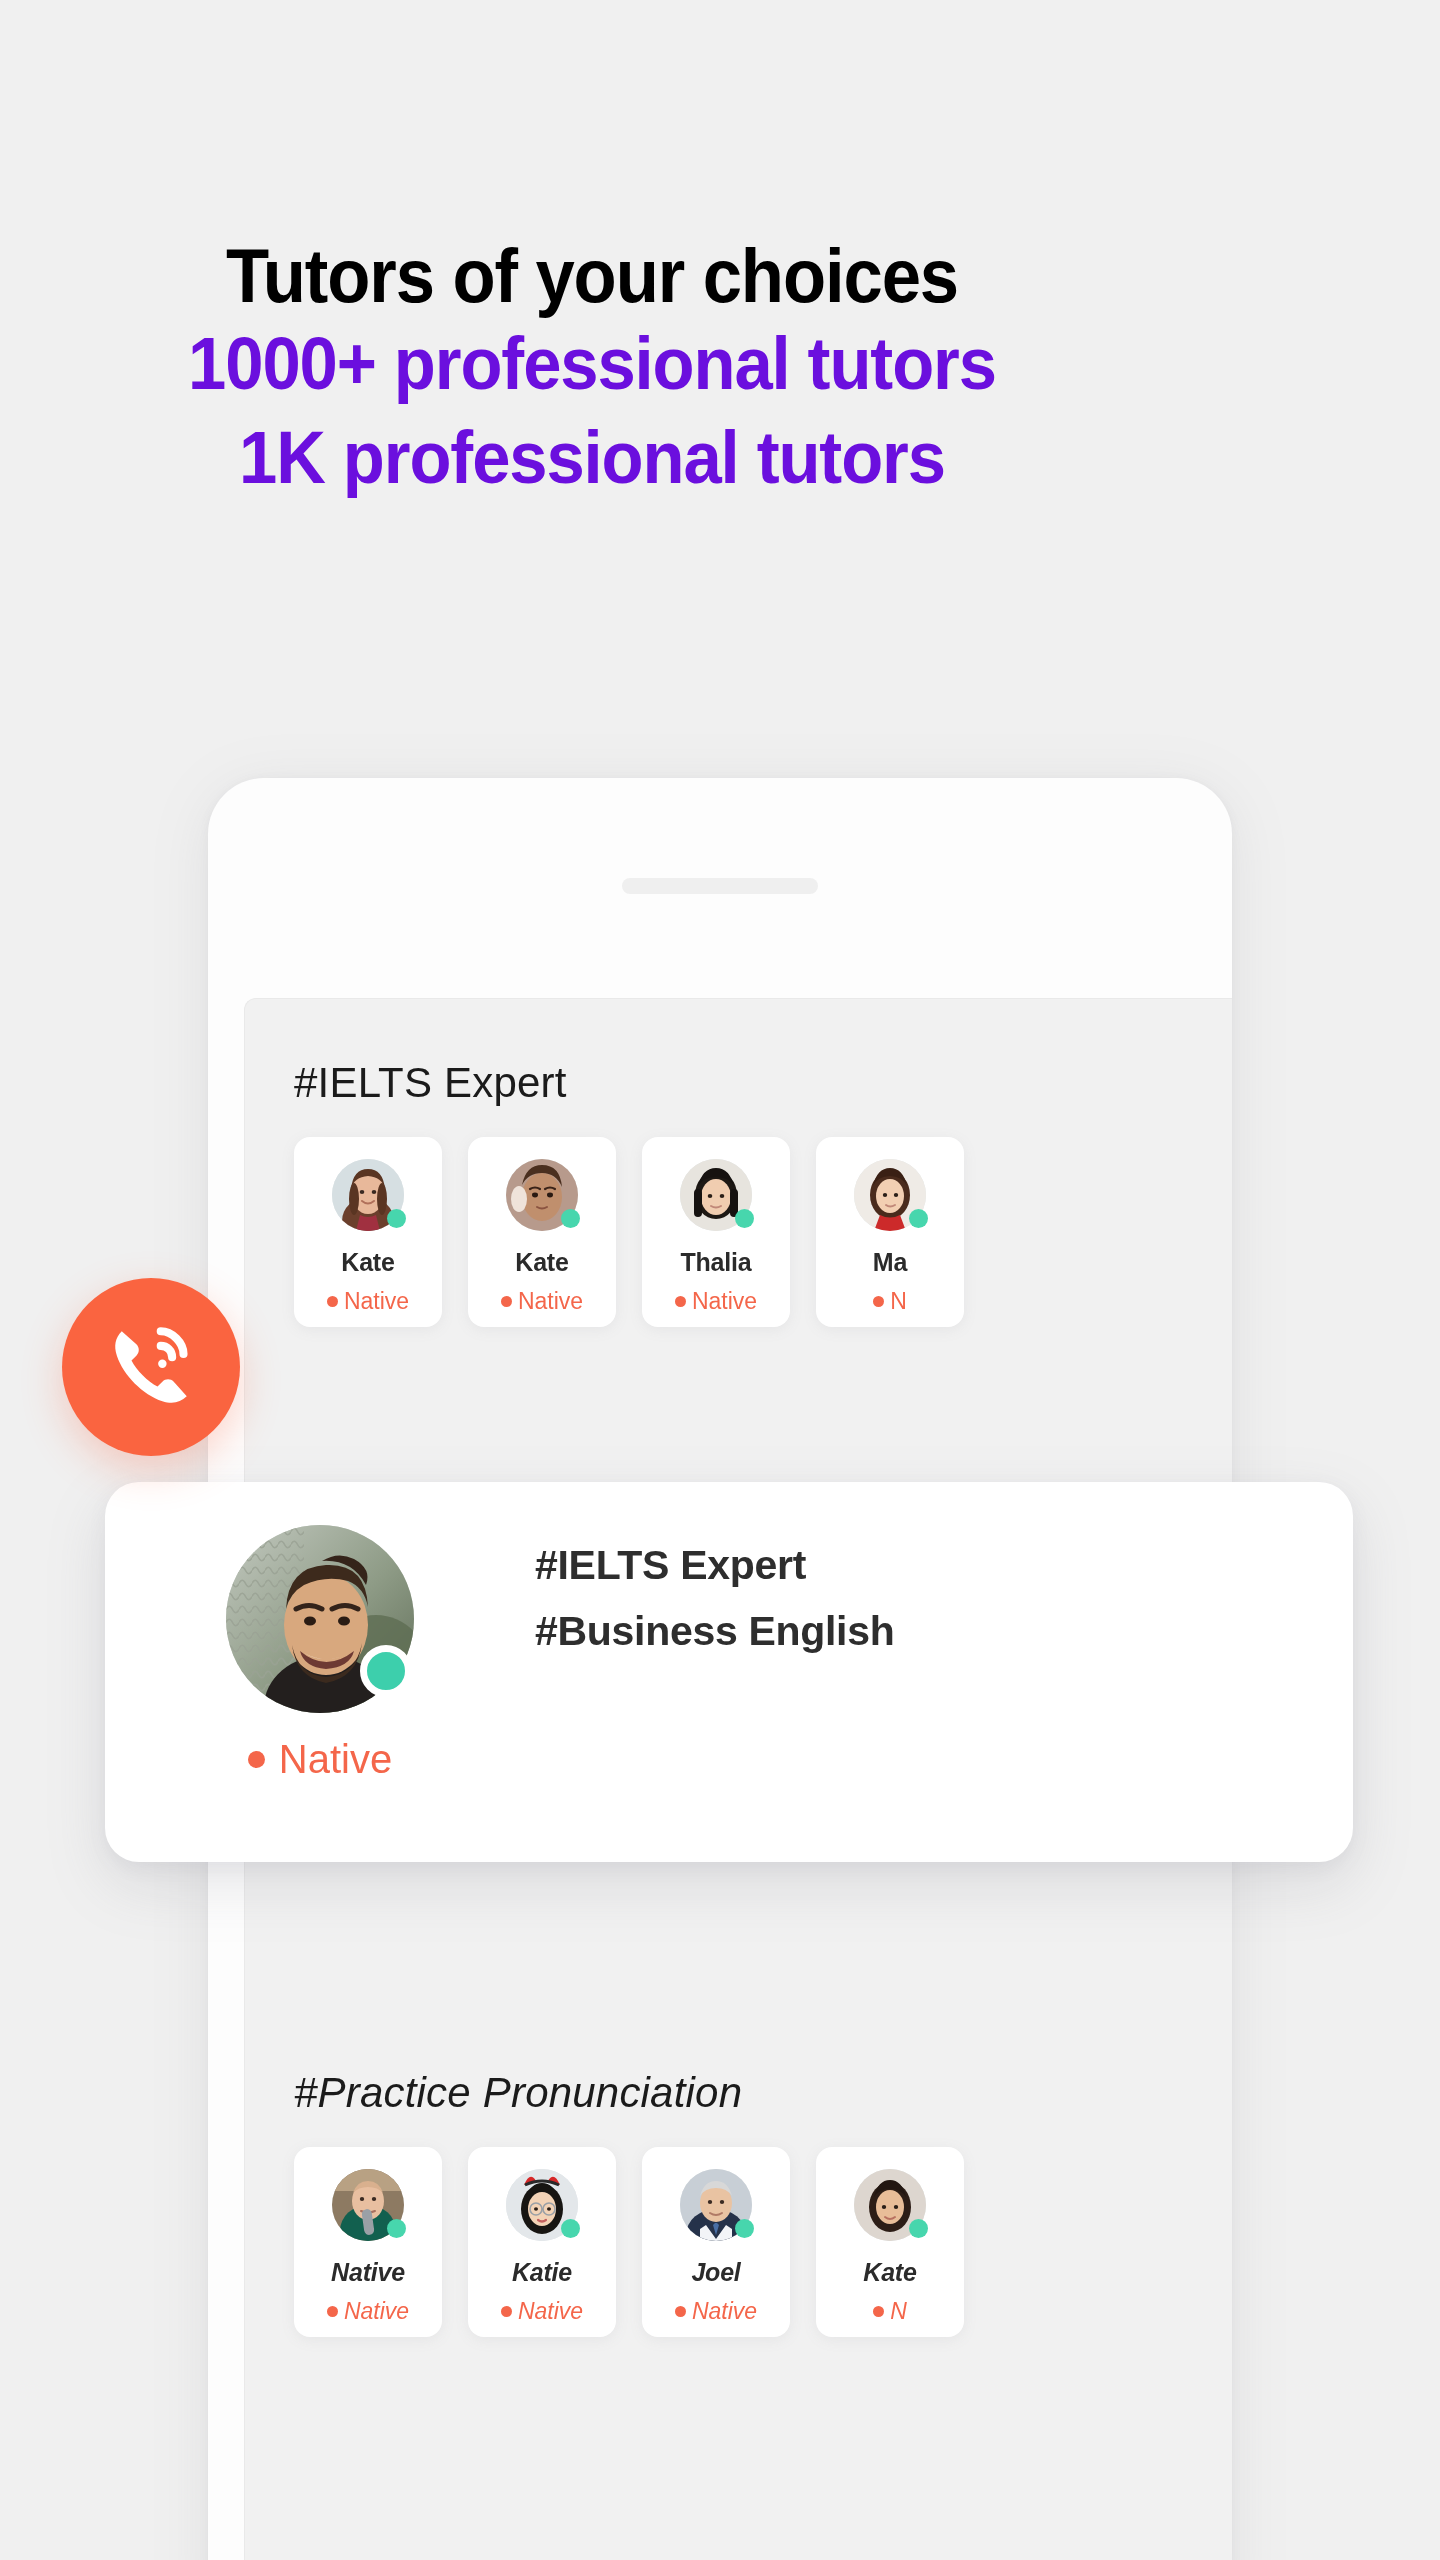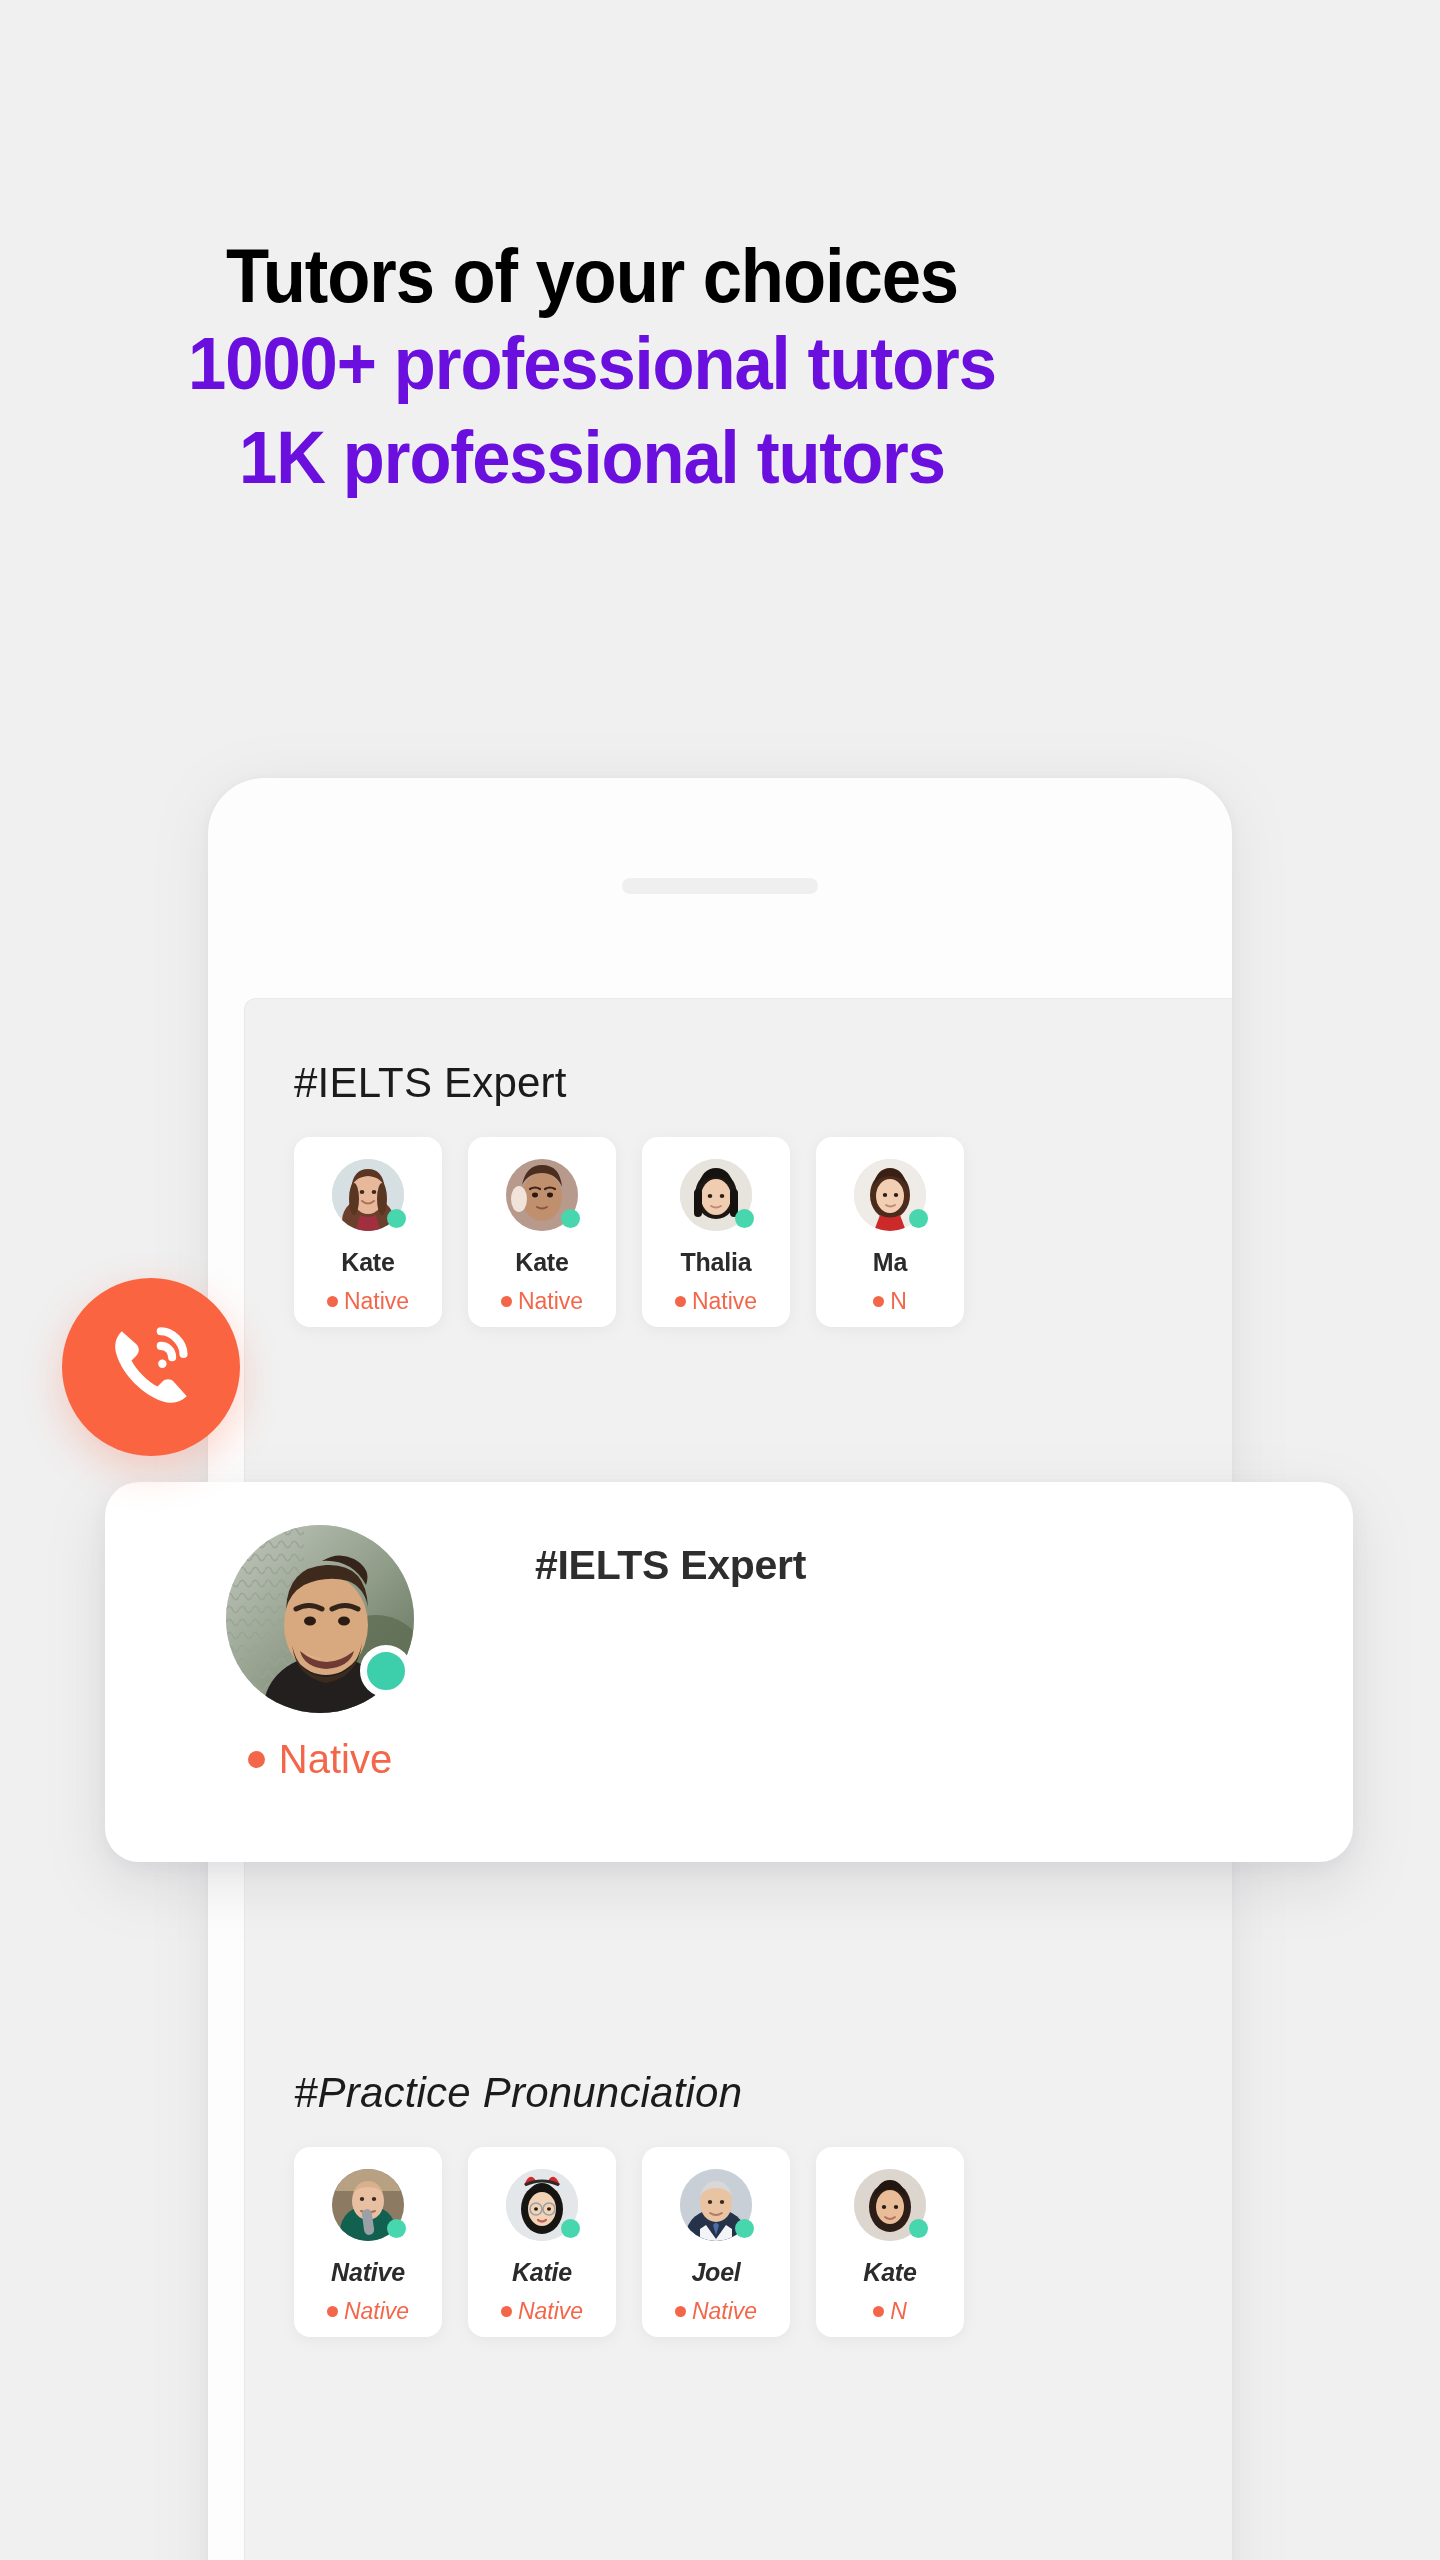--- a/index.html
+++ b/index.html
@@ -520,14 +520,15 @@
       </div>
       <div class="feature-status-dot"></div>
     </div>
     <div class="feature-native">
       <span class="feature-native-bullet"></span>
       <span>Native</span>
     </div>
   </div>
   <div class="feature-tags">
     <div class="feature-tag">#IELTS Expert</div>
+    <div class="feature-tag">#Business English</div>
   </div>
 </div>
 
 </body></html>

